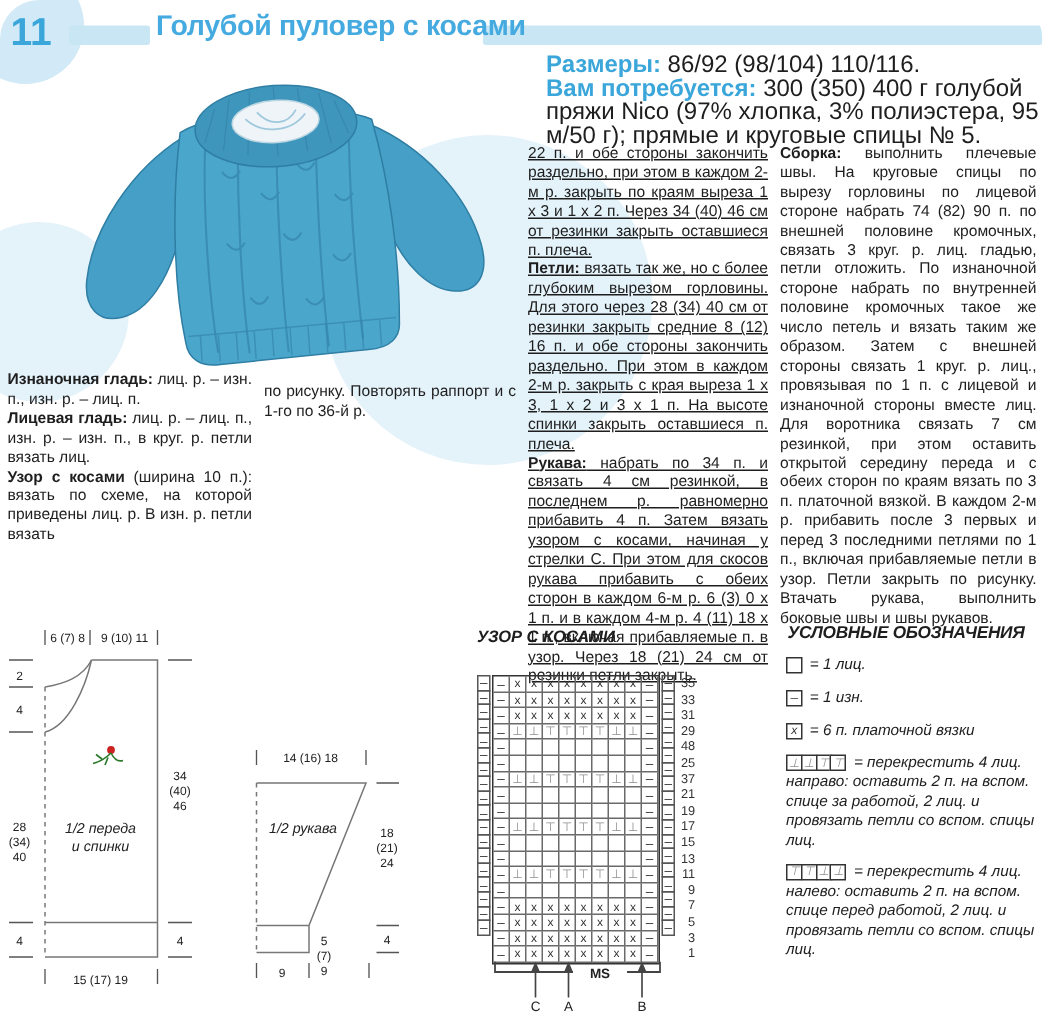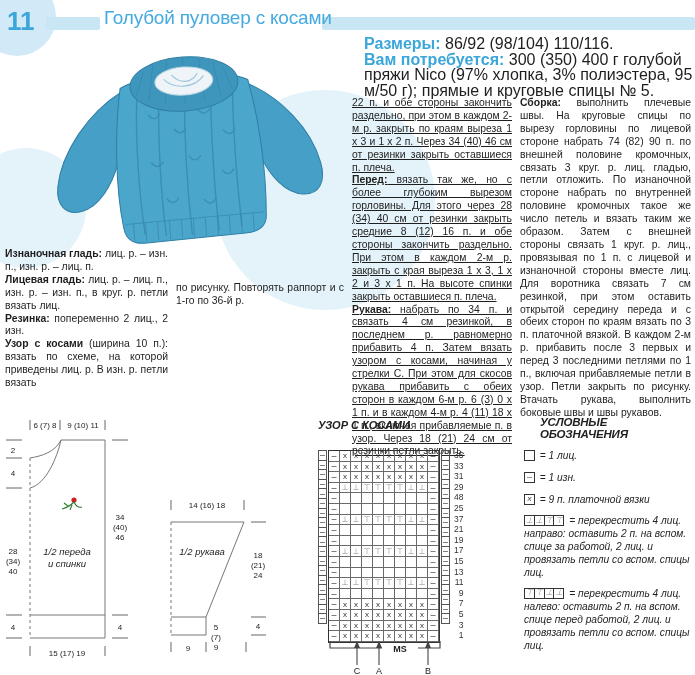--- a/index.html
+++ b/index.html
@@ -1,38 +1,38 @@
 <!DOCTYPE html>
 <html><head>
 <meta charset="utf-8">
 <style>
   html,body{margin:0;padding:0;background:#fff;}
   #page{position:relative;width:695px;height:675px;background:#fff;overflow:hidden;
-        font-family:"Liberation Sans",sans-serif;color:#1e1e1e;}
+        font-family:"Liberation Sans",sans-serif;color:#1e1e1e;border-radius:26px;}
   .decor{position:absolute;border-radius:50%;z-index:0;}
   #c1{left:-22px;top:-22px;width:78px;height:78px;background:#d2e9f7;}
   #c2{left:215px;top:90px;width:220px;height:220px;background:#e4f2fa;}
   #c3{left:-34px;top:148px;width:120px;height:120px;background:#e4f2fa;}
   .z{position:absolute;z-index:2;}
   
   #page-num{left:7px;top:6px;font-size:26px;font-weight:bold;color:#3aa6da;}
   .hbar{position:absolute;z-index:1;height:13px;background:#c9e6f5;border-radius:2px;top:17px;}
   #bar1{left:46px;width:54px;}
   #bar2{left:322px;width:373px;}
-  #title{left:104px;top:7px;font-size:19px;font-weight:normal;color:#45aadf;letter-spacing:-0.2px;white-space:nowrap;}
+  #title{left:104px;top:7px;font-size:19px;font-weight:bold;color:#45aadf;letter-spacing:-0.2px;white-space:nowrap;}
   
   #info{left:364px;top:36px;width:340px;font-size:16px;line-height:15.5px;}
   #info p{margin:0;}
   .lead-blue{color:#3aa6da;font-weight:bold;}
   
   .txtcol{position:absolute;z-index:2;font-size:10.4px;line-height:12.9px;text-align:justify;}
   .txtcol p{margin:0;}
   .txtcol b{font-weight:bold;}
   #col0{left:5px;top:248px;width:163px;}
-  #col1{left:176px;top:256px;width:168px;margin-top:26px;}
+  #col1{left:176px;top:256px;width:168px;}
   #col2{left:352px;top:97px;width:160px;text-decoration:underline;}
   #col3{left:520px;top:97px;width:171px;}
   
   svg text{font-family:"Liberation Sans",sans-serif;font-size:8px;fill:#222;}
   svg text.nm{font-style:italic;font-size:9.5px;}
   .dline{stroke:#777;stroke-width:1;fill:none;}
   .mline{stroke:#555;stroke-width:0.9;fill:none;}
   
   #chart-title{left:318px;top:419px;font-size:11px;font-weight:bold;font-style:italic;white-space:nowrap;}
   #chart{left:318px;top:450px;display:flex;align-items:flex-start;}
@@ -42,21 +42,21 @@
   #mainG{display:grid;grid-template-columns:repeat(10,11px);grid-auto-rows:10.6px;border:1.5px solid #333;margin:0 1px;}
   #mainG .cell{border-right:1px solid #6a6a6a;border-bottom:1px solid #6a6a6a;}
   .t-p{font-size:9px;}
   .t-g{font-size:8px;}
   .t-b,.t-t{color:#8f8f8f;font-size:8px;}
   #nums{display:flex;flex-direction:column;margin-left:4px;align-items:flex-end;}
   .num{height:10.6px;line-height:10.6px;font-size:8.5px;color:#333;}
   #ms-svg{left:318px;top:641px;}
   
   #legend{left:524px;top:416px;width:170px;}
-  #legend h3{margin:0 0 10px 16px;font-size:11.5px;font-style:italic;letter-spacing:-0.2px;}
+  #legend h3{margin:0 0 10px 1px;font-size:11.5px;font-style:italic;letter-spacing:-0.2px;}
   .leg-item{margin-bottom:9px;font-size:10.2px;line-height:12.8px;font-style:italic;}
   .leg-sym{float:left;margin-right:6px;display:flex;}
   .leg-sym .cell{width:11px;height:11px;border:1.2px solid #333;margin-right:-1.2px;background:#fff;}
 </style>
 </head>
 <body>
 
 <div id="page">
 
   <div class="decor" id="c1"></div>
@@ -92,29 +92,28 @@
   </svg>
 
   <div class="z" id="info">
     <p><span class="lead-blue">Размеры:</span><span> 86/92 (98/104) 110/116.</span></p>
     <p><span class="lead-blue">Вам потребуется:</span><span> 300 (350) 400 г голубой пряжи Nico (97% хлопка, 3% полиэстера, 95 м/50 г); прямые и круговые спицы № 5.</span></p>
   </div>
 
   <div class="txtcol" id="col0">
       <p><b>Изнаночная гладь:</b> лиц. р. – изн. п., изн. р. – лиц. п.</p>
       <p><b>Лицевая гладь:</b> лиц. р. – лиц. п., изн. р. – изн. п., в круг. р. петли вязать лиц.</p>
-      <p><b>Резинка:</b> попеременно 2 лиц., 2 изн.</p>
       <p><b>Узор с косами</b> (ширина 10 п.): вязать по схеме, на которой приведены лиц. р. В изн. р. петли вязать</p>
     </div>
   <div class="txtcol" id="col1">
       <p>по рисунку. Повторять раппорт и с 1-го по 36-й р.</p>
     </div>
   <div class="txtcol" id="col2">
       <p>22 п. и обе стороны закончить раздельно, при этом в каждом 2-м р. закрыть по краям выреза 1 х 3 и 1 х 2 п. Через 34 (40) 46 см от резинки закрыть оставшиеся п. плеча.</p>
-      <p><b>Перед:</b> вязать так же, но с более глубоким вырезом горловины. Для этого через 28 (34) 40 см от резинки закрыть средние 8 (12) 16 п. и обе стороны закончить раздельно. При этом в каждом 2-м р. закрыть с края выреза 1 х 3, 1 х 2 и 3 х 1 п. На высоте спинки закрыть оставшиеся п. плеча.</p>
+      <p><b>Петли:</b> вязать так же, но с более глубоким вырезом горловины. Для этого через 28 (34) 40 см от резинки закрыть средние 8 (12) 16 п. и обе стороны закончить раздельно. При этом в каждом 2-м р. закрыть с края выреза 1 х 3, 1 х 2 и 3 х 1 п. На высоте спинки закрыть оставшиеся п. плеча.</p>
       <p><b>Рукава:</b> набрать по 34 п. и связать 4 см резинкой, в последнем р. равномерно прибавить 4 п. Затем вязать узором с косами, начиная у стрелки С. При этом для скосов рукава прибавить с обеих сторон в каждом 6-м р. 6 (3) 0 х 1 п. и в каждом 4-м р. 4 (11) 18 х 1 п., включая прибавляемые п. в узор. Через 18 (21) 24 см от резинки петли закрыть.</p>
     </div>
   <div class="txtcol" id="col3">
       <p><b>Сборка:</b> выполнить плечевые швы. На круговые спицы по вырезу горловины по лицевой стороне набрать 74 (82) 90 п. по внешней половине кромочных, связать 3 круг. р. лиц. гладью, петли отложить. По изнаночной стороне набрать по внутренней половине кромочных такое же число петель и вязать таким же образом. Затем с внешней стороны связать 1 круг. р. лиц., провязывая по 1 п. с лицевой и изнаночной стороны вместе лиц. Для воротника связать 7 см резинкой, при этом оставить открытой середину переда и с обеих сторон по краям вязать по 3 п. платочной вязкой. В каждом 2-м р. прибавить после 3 первых и перед 3 последними петлями по 1 п., включая прибавляемые петли в узор. Петли закрыть по рисунку. Втачать рукава, выполнить боковые швы и швы рукавов.</p>
     </div>
 
   <svg class="z" style="left:0;top:414px" width="150" height="261" viewBox="0 0 150 261">
     <path class="mline" d="M30,6 V16 M60,6 V16 M105,6 V16"></path>
     <text x="45" y="14" text-anchor="middle">6 (7) 8</text>
     <text x="83" y="14" text-anchor="middle">9 (10) 11</text>
@@ -431,21 +430,21 @@
     <h3>УСЛОВНЫЕ ОБОЗНАЧЕНИЯ</h3>
     <div id="legend-items">
         <div class="leg-item"><span class="leg-sym">
             <span class="cell t-k"></span>
           </span><span>= 1 лиц.</span></div>
         <div class="leg-item"><span class="leg-sym">
             <span class="cell t-p">–</span>
           </span><span>= 1 изн.</span></div>
         <div class="leg-item"><span class="leg-sym">
             <span class="cell t-g">х</span>
-          </span><span>= 9 п. платочной вязки</span></div>
+          </span><span>= 6 п. платочной вязки</span></div>
         <div class="leg-item"><span class="leg-sym">
             <span class="cell t-b">⊥</span>
             <span class="cell t-b">⊥</span>
             <span class="cell t-t">⊤</span>
             <span class="cell t-t">⊤</span>
           </span><span>= перекрестить 4 лиц. направо: оставить 2 п. на вспом. спице за работой, 2 лиц. и провязать петли со вспом. спицы лиц.</span></div>
         <div class="leg-item"><span class="leg-sym">
             <span class="cell t-t">⊤</span>
             <span class="cell t-t">⊤</span>
             <span class="cell t-b">⊥</span>

